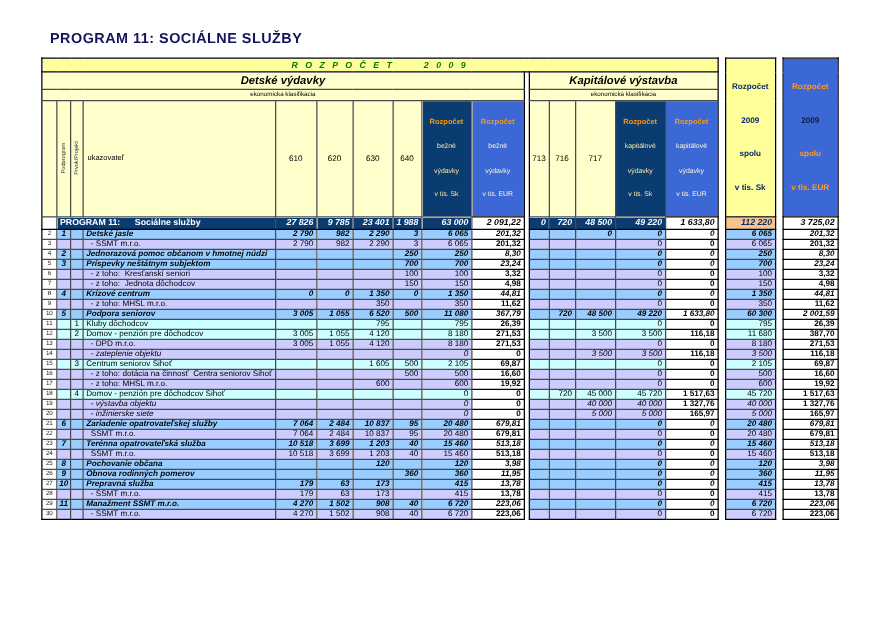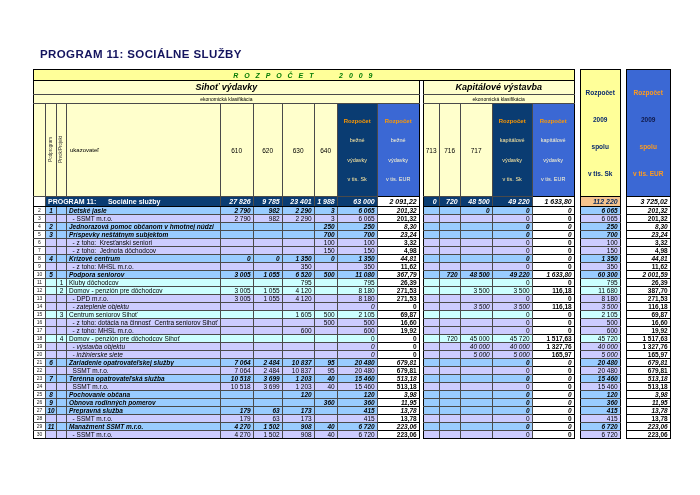--- a/index.html
+++ b/index.html
@@ -1,17 +1,17 @@
 <!DOCTYPE html>
 <html><head>
 <meta charset="utf-8">
 <style>
   html,body{margin:0;padding:0;}
   body{width:700px;height:495px;background:#fff;font-family:"Liberation Sans",sans-serif;position:relative;overflow:hidden;}
-  .page{padding:48px 0 0 33px;}
+  .page{padding:25px 0 0 33px;}
   .title{font-size:11.5px;font-weight:bold;color:#14145e;margin:0 0 9px 7px;letter-spacing:.4px;}
   table{border-collapse:collapse;table-layout:fixed;}
   td{border:1px solid #4a4a4a;font-size:6.5px;padding:0 2px;height:7px;line-height:7px;overflow:hidden;white-space:pre;vertical-align:middle;color:#000;}
   .c-num{text-align:right;}
   .c-rn{background:#fff !important;font-size:5px;text-align:center;padding:0;color:#222;font-weight:400 !important;font-style:normal !important;border-left:1.5px solid #000;}
   .c-pod,.c-prv{text-align:center;padding:0;}
   .gap{border:none !important;background:#fff !important;padding:0;}
   .c-box{background:#fff !important;border:1.5px solid #000 !important;font-weight:700;color:#000 !important;}
   .c-ssk{border-left:1.5px solid #000 !important;border-right:1.5px solid #000 !important;}
   .bl2{border-left:1.5px solid #000;}
@@ -84,21 +84,21 @@
         </td>
         <td class="gap" rowspan="4"></td>
         <td class="h-seur" rowspan="4">
           <div class="o">Rozpočet</div>
           <div class="d">2009</div>
           <div class="o">spolu</div>
           <div class="o">v tis. EUR</div>
         </td>
       </tr>
       <tr>
-        <td colspan="10" class="hcell h-bezne">Sihoť výdavky</td>
+        <td colspan="10" class="hcell h-bezne">Detské výdavky</td>
         <td class="gap"></td>
         <td colspan="5" class="hcell h-bezne">Kapitálové výstavba</td>
       </tr>
       <tr>
         <td colspan="10" class="hcell h-ekon">ekonomická klasifikácia</td>
         <td class="gap"></td>
         <td colspan="5" class="hcell h-ekon">ekonomická klasifikácia</td>
       </tr>
       <tr>
         <td class="hcell h-tall" style="border-left:1.5px solid #000"></td>

